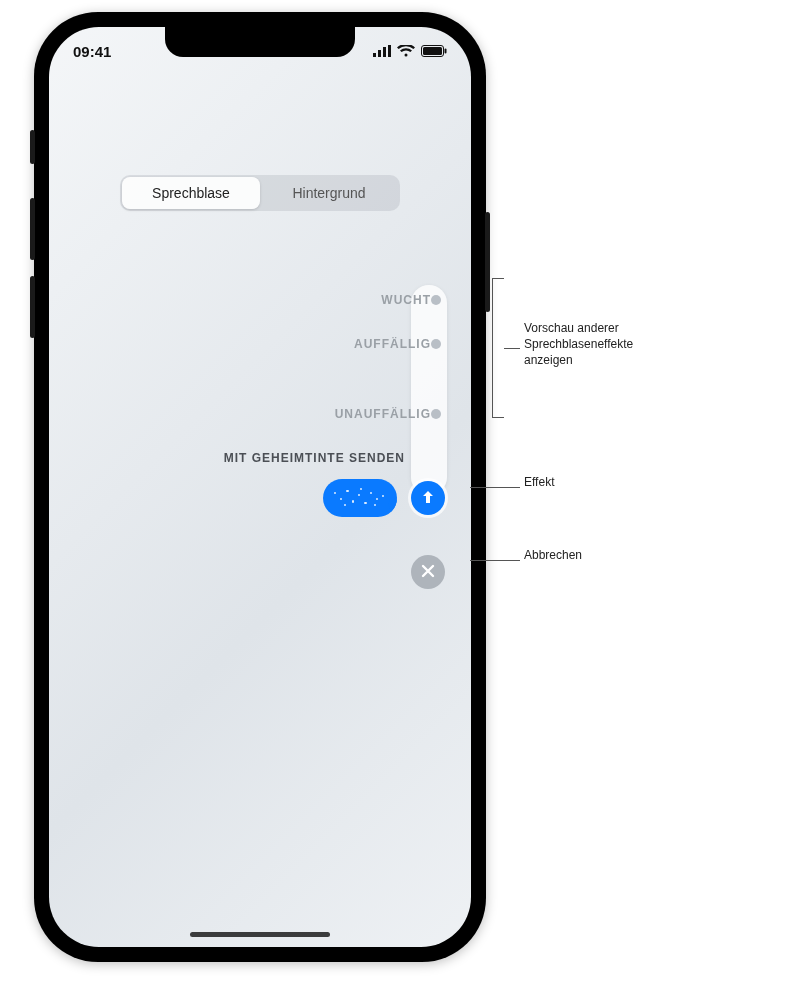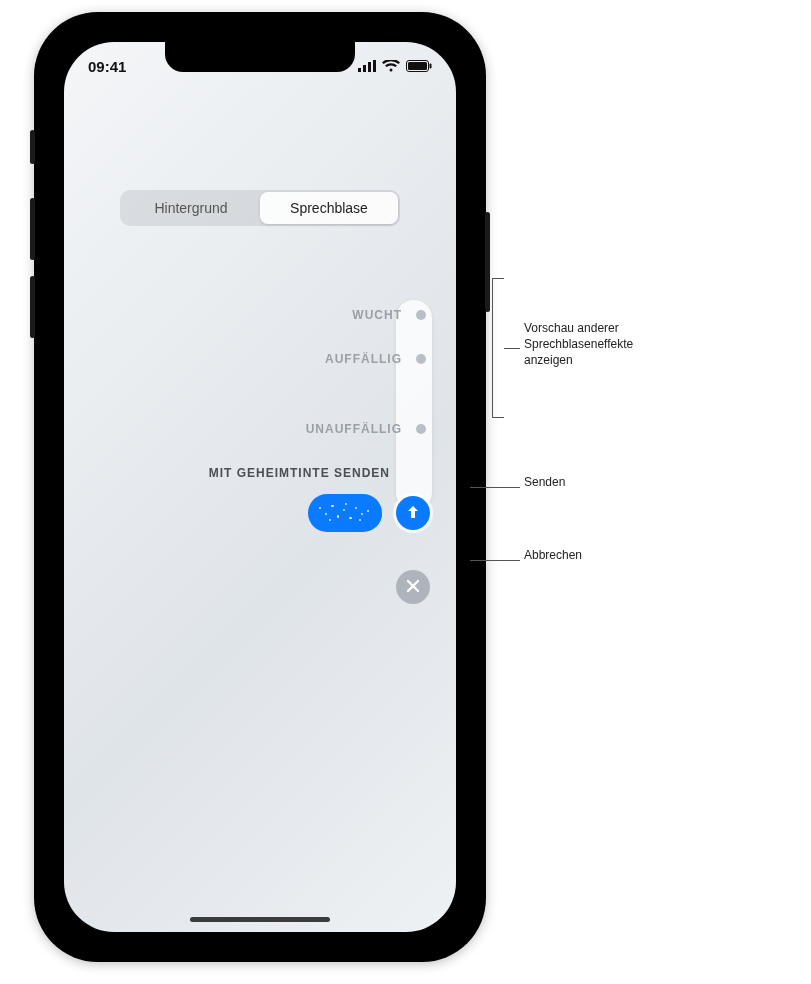--- a/index.html
+++ b/index.html
@@ -12,21 +12,21 @@
   }
   .phone {
     position: absolute;
     left: 34px;
     top: 12px;
     width: 452px;
     height: 950px;
     background: #000;
     border-radius: 64px;
     box-shadow: 0 2px 12px rgba(0,0,0,0.25);
-    padding: 30px;
+    padding: 15px;
   }
   .side-btn {
     position: absolute;
     background: #1a1a1a;
     border-radius: 3px;
   }
   .side-left-1 { left: -4px; top: 118px; width: 5px; height: 34px; }
   .side-left-2 { left: -4px; top: 186px; width: 5px; height: 62px; }
   .side-left-3 { left: -4px; top: 264px; width: 5px; height: 62px; }
   .side-right  { right: -4px; top: 200px; width: 5px; height: 100px; }
@@ -111,21 +111,20 @@
     background: rgba(255,255,255,0.78);
     border-radius: 20px;
     box-shadow: 0 1px 4px rgba(0,0,0,0.08);
   }
   .effect-row {
     position: absolute;
     right: 30px;
     display: flex;
     align-items: center;
     justify-content: flex-end;
-    gap: 14px;
   }
   .effect-label {
     font-size: 12px;
     letter-spacing: 1px;
     color: #9aa0a6;
     font-weight: 600;
     text-transform: uppercase;
   }
   .effect-label.active {
     color: #4b4f55;
@@ -253,22 +252,22 @@
               <rect x="0.5" y="0.5" width="22" height="11" rx="2.5" stroke="#111" fill="none"></rect>
               <rect x="2" y="2" width="19" height="8" rx="1.5" fill="#111"></rect>
               <rect x="23.5" y="3.5" width="2" height="5" rx="1" fill="#111"></rect>
             </svg>
         </span>
       </div>
     </div>
 
 
     <div class="seg">
+      <button class="seg-btn active">Sprechblase</button>
       <button class="seg-btn">Hintergrund</button>
-      <button class="seg-btn active">Sprechblase</button>
     </div>
 
     <div class="effect-track"></div>
 
     <div class="effect-row" style="top:266px">
       <span class="effect-label">WUCHT</span>
       <span class="effect-dot"></span>
     </div>
     <div class="effect-row" style="top:310px">
       <span class="effect-label">AUFFÄLLIG</span>
@@ -319,16 +318,16 @@
   </div>
 </div>
 
 <div class="bracket" style="left:492px; top:278px; height:140px"></div>
 <div class="lead" style="left:504px; top:348px; width:16px"></div>
 <div class="callout" style="left:524px; top:320px; white-space:pre-line">Vorschau anderer
 Sprechblaseneffekte
 anzeigen</div>
 
 <div class="lead" style="left:470px; top:487px; width:50px"></div>
-<div class="callout" style="left:524px; top:474px">Senden</div>
+<div class="callout" style="left:524px; top:474px">Effekt</div>
 
 <div class="lead" style="left:470px; top:560px; width:50px"></div>
 <div class="callout" style="left:524px; top:547px">Abbrechen</div>
 
 </body></html>

